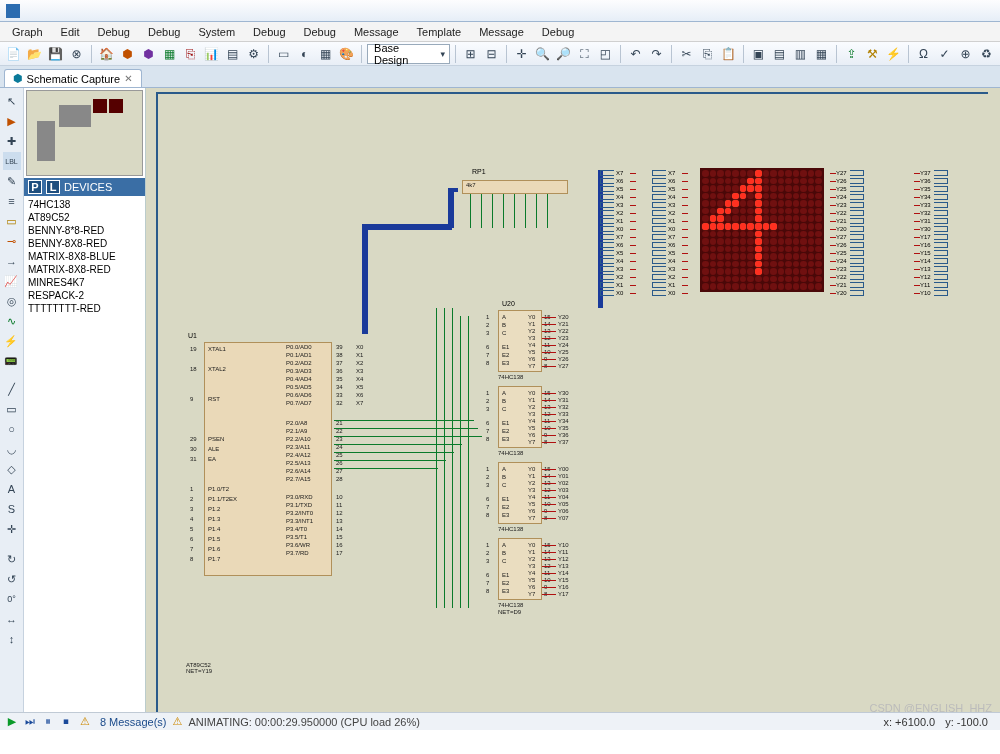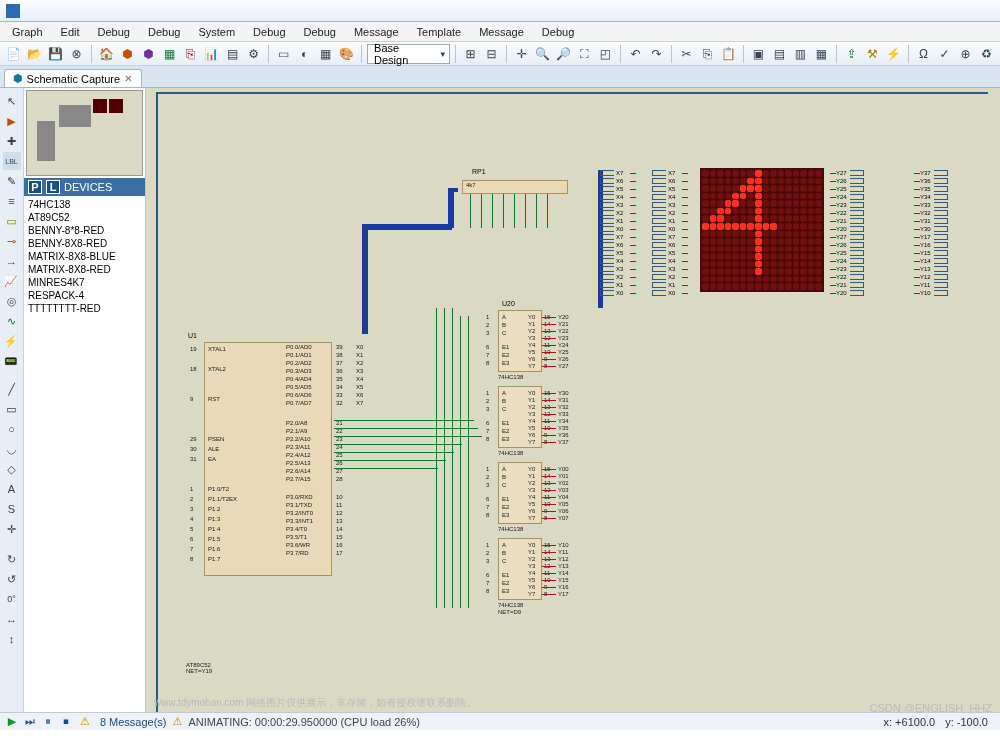--- a/index.html
+++ b/index.html
@@ -182,21 +182,21 @@
       <span>DEVICES</span>
     </div>
     <div class="devlist" id="devlist">
         <div>74HC138</div>
         <div>AT89C52</div>
         <div>BENNY-8*8-RED</div>
         <div>BENNY-8X8-RED</div>
         <div>MATRIX-8X8-BLUE</div>
         <div>MATRIX-8X8-RED</div>
         <div>MINRES4K7</div>
-        <div>RESPACK-4</div>
+        <div>RESPACK-2</div>
         <div>TTTTTTTT-RED</div>
       </div>
   </div>
 
   <div class="canvas">
     <div class="grid"></div>
     <div class="border" style="left:10px;top:4px;width:832px;height:2px;border:none;background:#2a5a8a"></div>
     <div class="border" style="left:10px;top:4px;width:2px;height:620px;border:none;background:#2a5a8a"></div>
 
     <div class="compname" style="left:326px;top:80px">RP1</div>
@@ -769,21 +769,20 @@
     <div class="wire-g" style="left:188px;top:356px;width:128px;height:1px"></div>
     <div class="wire-g" style="left:188px;top:364px;width:120px;height:1px"></div>
     <div class="wire-g" style="left:188px;top:372px;width:112px;height:1px"></div>
     <div class="wire-g" style="left:188px;top:380px;width:104px;height:1px"></div>
     <div class="wire-g" style="left:290px;top:220px;width:1px;height:300px"></div>
     <div class="wire-g" style="left:298px;top:220px;width:1px;height:300px"></div>
     <div class="wire-g" style="left:306px;top:220px;width:1px;height:300px"></div>
     <div class="wire-g" style="left:314px;top:228px;width:1px;height:292px"></div>
     <div class="wire-g" style="left:322px;top:228px;width:1px;height:292px"></div>
 
-    <div class="watermark">www.tdymoban.com 网络图片仅供展示，非存储，如有侵权请联系删除。</div>
     <div class="watermark2">CSDN @ENGLISH_HHZ</div>
   <div class="netlbl" style="left: 470px; top: 82px;">X7</div>
       <div class="netstub" style="left: 454px; top: 82px;"></div>
       <div class="wire-r" style="left: 484px; top: 85px; width: 6px; height: 1px;"></div>
       <div class="netlbl" style="left: 470px; top: 90px;">X6</div>
       <div class="netstub" style="left: 454px; top: 90px;"></div>
       <div class="wire-r" style="left: 484px; top: 93px; width: 6px; height: 1px;"></div>
       <div class="netlbl" style="left: 470px; top: 98px;">X5</div>
       <div class="netstub" style="left: 454px; top: 98px;"></div>
       <div class="wire-r" style="left: 484px; top: 101px; width: 6px; height: 1px;"></div>

